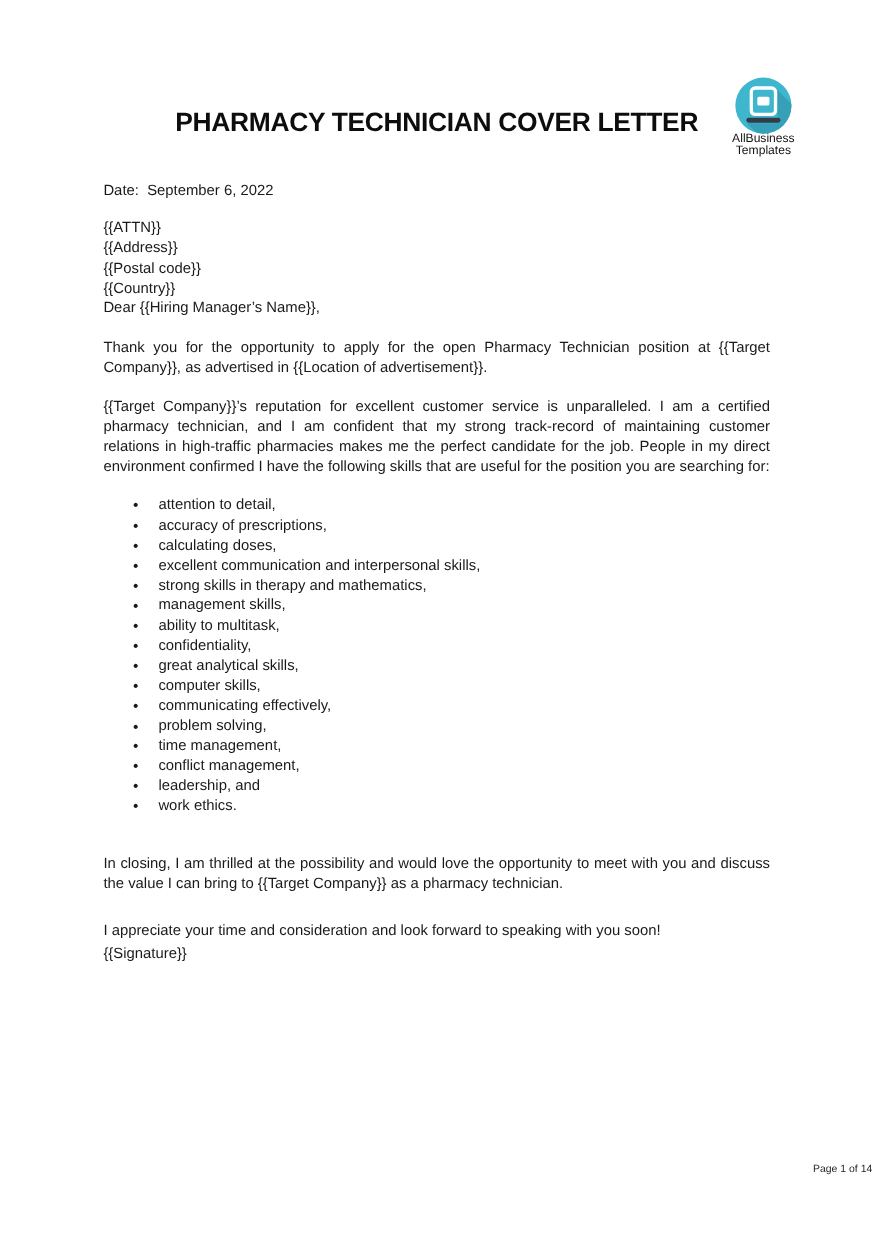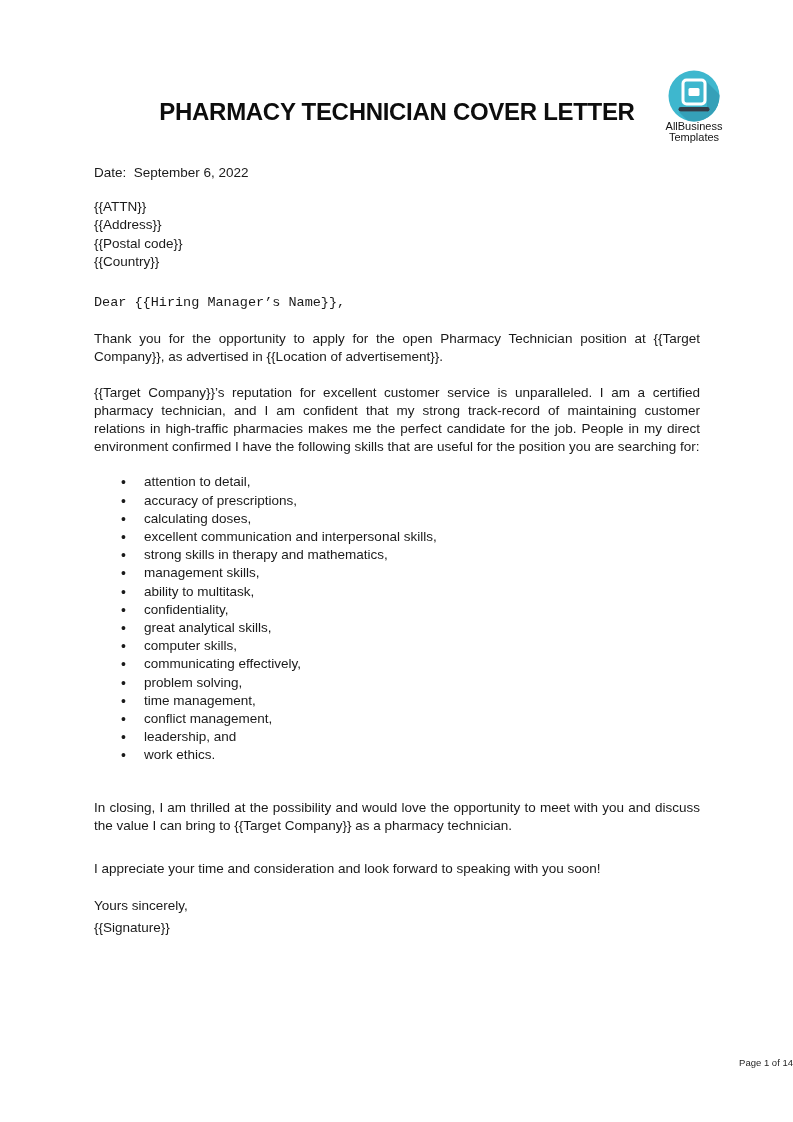--- a/index.html
+++ b/index.html
@@ -41,21 +41,21 @@
     font-size: 11px;
     line-height: 12.5px;
     color: #141414;
     margin-top: -2px;
     white-space: nowrap;
   }
   .body-text { font-size: 13.5px; line-height: 18.2px; }
   .para { text-align: justify; margin: 0; }
   .date-line { margin-top: 39px; white-space: pre-wrap; }
   .recipient { margin-top: 16px; }
-  .salutation { margin-top: 23px; font-family: Liberation Mono, monospace; }
+  .salutation { margin-top: 0; }
   .intro-para { margin-top: 18px; }
   .body-para { margin-top: 17px; }
   .skills {
     margin: 17px 0 0 0;
     padding: 0;
     list-style: none;
   }
   .skills li {
     position: relative;
     padding-left: 50px;
@@ -140,20 +140,19 @@
         <li>time management,</li>
         <li>conflict management,</li>
         <li>leadership, and</li>
         <li>work ethics.</li>
       </ul>
 
     <p class="para closing-para">In closing, I am thrilled at the possibility and would love the opportunity to meet with you and discuss the value I can bring to {{Target Company}} as a pharmacy technician.</p>
 
     <div class="appreciation">I appreciate your time and consideration and look forward to speaking with you soon!</div>
 
-    <div class="valediction">Yours sincerely,</div>
 
     <div class="signature">{{Signature}}</div>
   </div>
 
   <div class="footer">Page 1 of 14</div>
 
 </div>
 
 </body></html>

